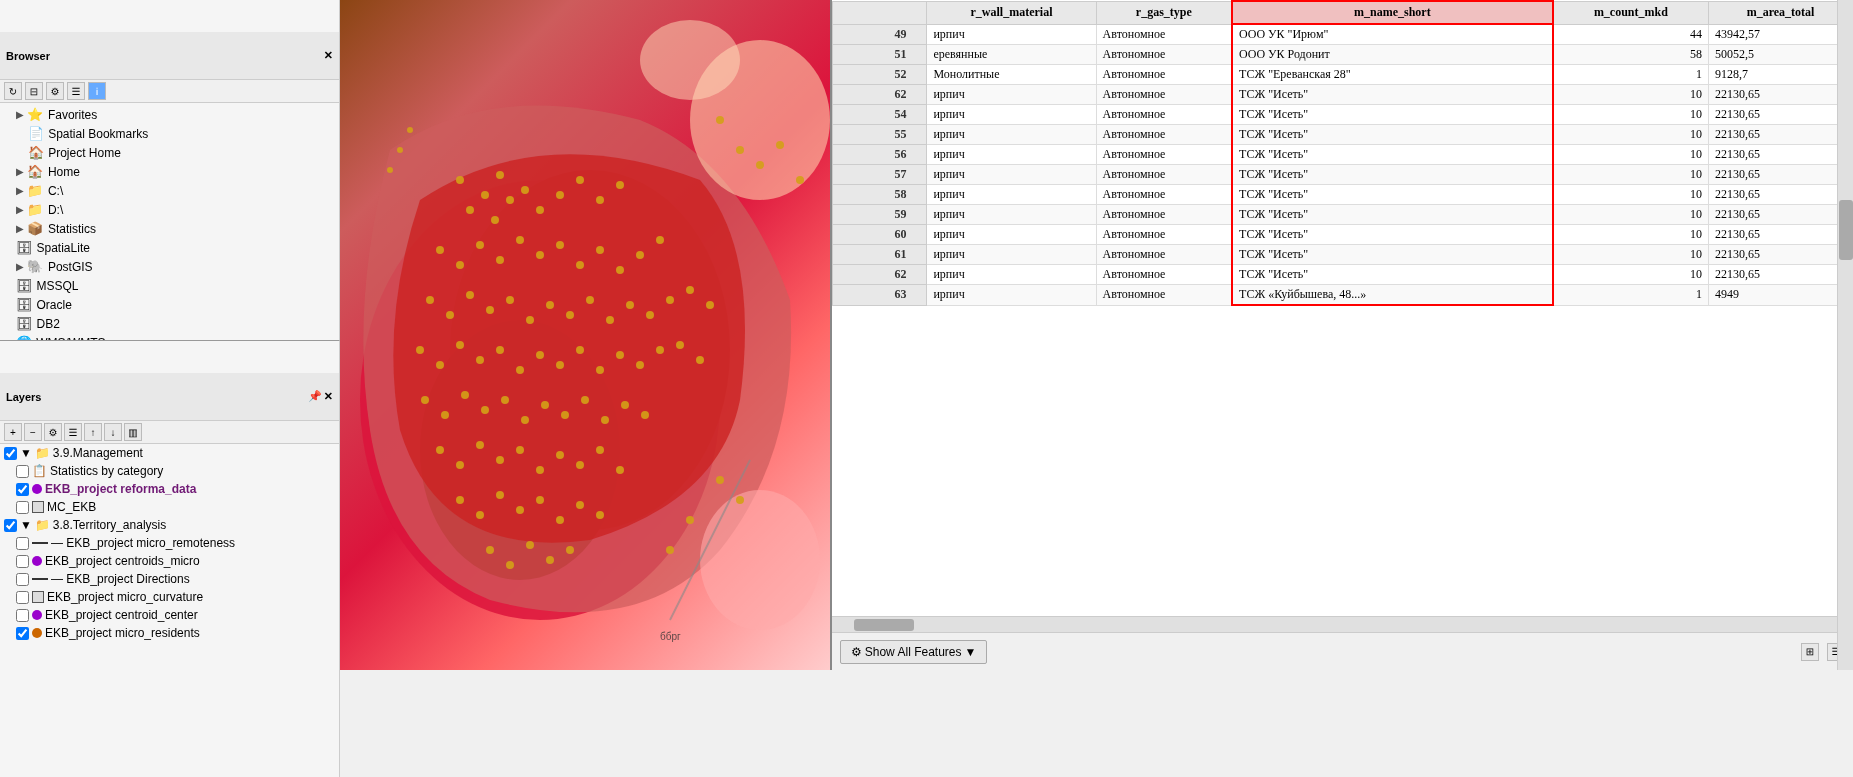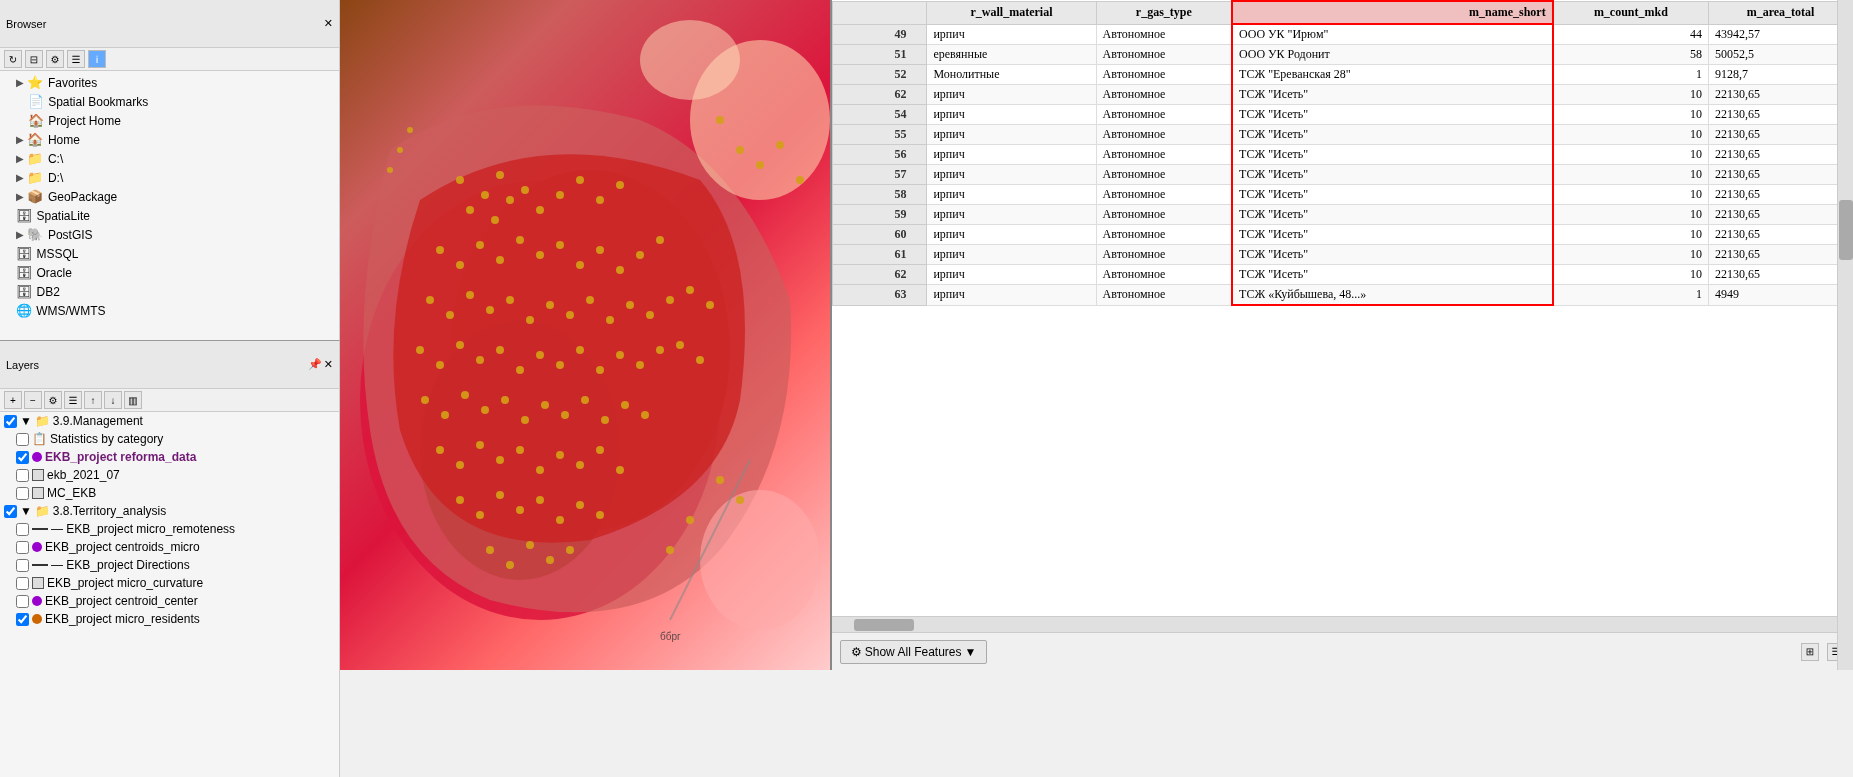--- a/index.html
+++ b/index.html
@@ -15,25 +15,26 @@
       position: absolute;
       top: 0;
       left: 0;
       height: 340px;
       z-index: 10;
     }
     .panel-header {
       background: #e8e8e8;
       padding: 17px 6px;
       font-size: 11px;
-      font-weight: normal;
+      font-weight: bold;
       border-bottom: 1px solid #ccc;
       display: flex;
       align-items: center;
       justify-content: space-between;
+      margin-top: 32px;
     }
     .panel-toolbar {
       display: flex;
       align-items: center;
       padding: 2px 4px;
       background: #f0f0f0;
       border-bottom: 1px solid #ccc;
       gap: 3px;
     }
     .toolbar-btn {
@@ -144,21 +145,20 @@
       padding: 3px 6px;
       font-weight: bold;
       position: sticky;
       top: 0;
       white-space: nowrap;
       cursor: pointer;
     }
     thead th.selected-col {
       background: #f0c0c0;
       border: 2px solid red;
-      text-align: right;
     }
     tbody tr td {
       border: 1px solid #ddd;
       padding: 2px 6px;
       white-space: nowrap;
     }
     tbody tr:nth-child(even) { background: #f9f9f9; }
     .row-num {
       background: #e8e8e8;
       border: 1px solid #ccc;
@@ -258,21 +258,21 @@
       <span>C:\</span>
     </div>
     <div class="tree-item">
       <span class="tree-arrow">▶</span>
       <span class="icon">📁</span>
       <span>D:\</span>
     </div>
     <div class="tree-item">
       <span class="tree-arrow">▶</span>
       <span class="icon">📦</span>
-      <span>GeoPackage</span>
+      <span>Statistics</span>
     </div>
     <div class="tree-item">
       <span class="icon">🗄</span>
       <span>SpatiaLite</span>
     </div>
     <div class="tree-item">
       <span class="tree-arrow">▶</span>
       <span class="icon">🐘</span>
       <span>PostGIS</span>
     </div>
@@ -322,25 +322,20 @@
     </div>
     <div class="layer-item layer-indent1">
       <input type="checkbox" class="layer-checkbox" style="">
       <span>📋</span>
       <span style="font-weight:normal;">Statistics by category</span>
     </div>
     <div class="layer-item layer-indent1">
       <input type="checkbox" class="layer-checkbox" checked="" style="">
       <span class="layer-dot" style="background:#9900cc;"></span>
       <span style="font-weight:bold;color:#701a75;">EKB_project reforma_data</span>
-    </div>
-    <div class="layer-item layer-indent1">
-      <input type="checkbox" class="layer-checkbox" style="">
-      <span class="layer-rect" style="background:#ddd;"></span>
-      <span>ekb_2021_07</span>
     </div>
     <div class="layer-item layer-indent1">
       <input type="checkbox" class="layer-checkbox" style="">
       <span class="layer-rect" style="background:#ddd;"></span>
       <span>MC_EKB</span>
     </div>
 
     <div class="layer-item">
       <input type="checkbox" class="layer-checkbox" checked="" style="">
       <span>▼</span>

